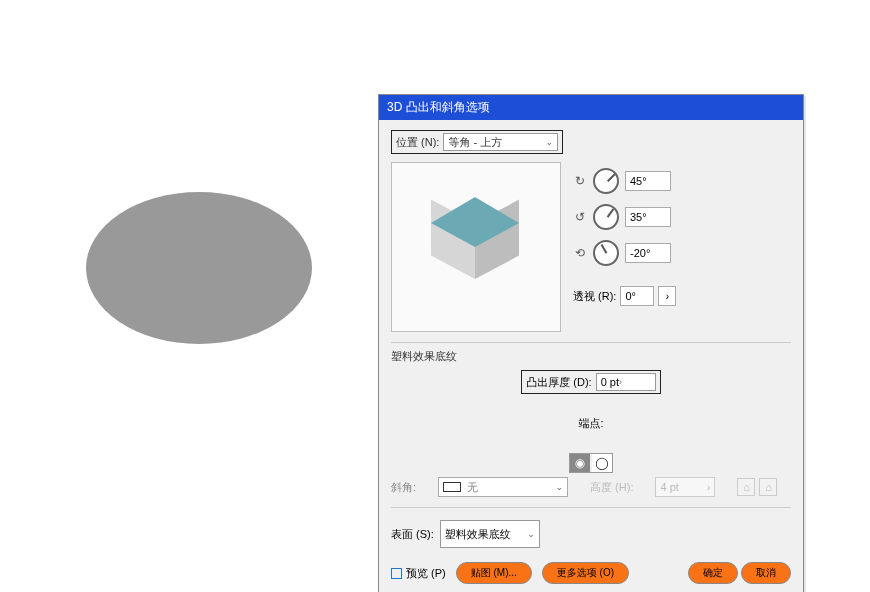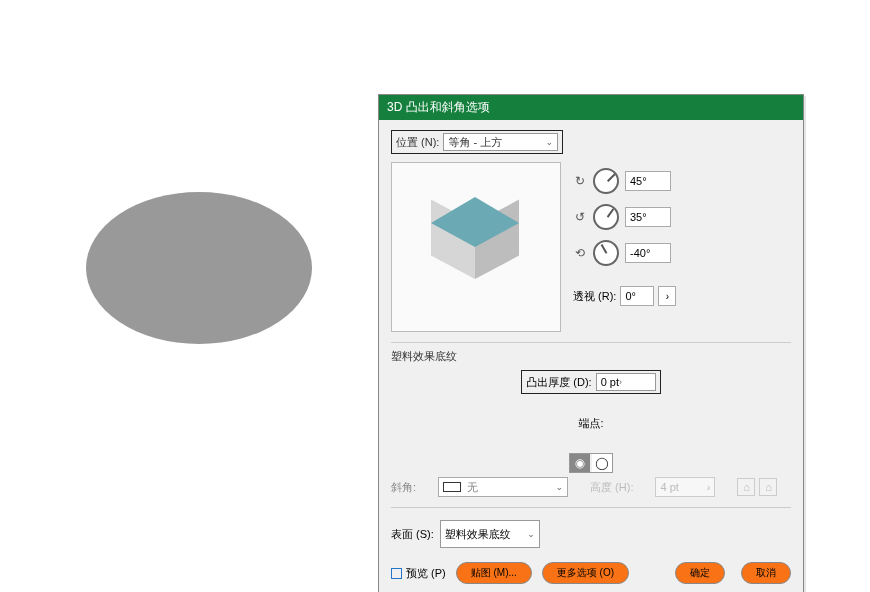--- a/index.html
+++ b/index.html
@@ -1,21 +1,21 @@
 <!DOCTYPE html>
 <html><head>
 <meta charset="utf-8">
 <style>
 * { box-sizing: border-box; margin: 0; padding: 0; font-family: "Microsoft YaHei", sans-serif; }
 body { width: 870px; height: 592px; background: #fff; position: relative; }
 
 .canvas-ellipse { position: absolute; left: 86px; top: 192px; width: 226px; height: 152px; background: #999; border-radius: 50%; }
 
 .dialog { position: absolute; left: 378px; top: 94px; width: 426px; background: #f0f0f0; border: 1px solid #888; box-shadow: 2px 2px 0 rgba(0,0,0,0.1); }
-.dialog-title { background: #15803d; color: #fff; font-size: 12px; padding: 4px 8px; }
+.dialog-title { background: #1d4ed8; color: #fff; font-size: 12px; padding: 4px 8px; }
 .dialog-body { padding: 10px 12px 8px 12px; }
 
 .row { display: flex; align-items: center; gap: 4px; font-size: 11px; color: #333; }
 .label { font-size: 11px; }
 
 .position-row { border: 1px solid #222; padding: 2px 4px; width: 172px; }
 .position-select { display: flex; align-items: center; justify-content: space-between; border: 1px solid #999; background: #fff; padding: 1px 4px; flex: 1; height: 18px; }
 .position-select .chev { font-size: 9px; color: #666; }
 
 .preview-rotation { display: flex; gap: 12px; margin-top: 8px; }
@@ -55,21 +55,21 @@
 .bevel-icons span { width: 18px; height: 18px; border: 1px solid #ccc; background: #f2f2f2; display: flex; align-items: center; justify-content: center; color: #bbb; font-size: 11px; }
 
 .surface-row { display: flex; align-items: center; gap: 6px; margin-top: 12px; font-size: 11px; }
 .surface-select { display: flex; align-items: center; justify-content: space-between; border: 1px solid #999; background: #fff; height: 28px; width: 100px; padding: 0 4px; font-size: 11px; }
 .surface-select .chev { font-size: 9px; color: #666; }
 
 .button-row { display: flex; align-items: center; gap: 10px; margin-top: 14px; }
 .preview-check { display: flex; align-items: center; gap: 4px; font-size: 11px; }
 .preview-check .box { width: 11px; height: 11px; border: 1px solid #2277cc; }
 .btn { border: 1px solid #888; background: #f97316; border-radius: 12px; padding: 3px 14px; font-size: 10px; cursor: pointer; }
-.btn-group { display: flex; gap: 16px; margin-left: auto; }
+.btn-group { display: flex; gap: 3px; margin-left: auto; }
 
 
 .cube { position: relative; width: 90px; height: 100px; }
 .face { position: absolute; }
 .face.top { width: 0; height: 0; border-left: 44px solid transparent; border-right: 44px solid transparent; border-bottom: 26px solid #6ba9b5; top: 0; left: 0; }
 .face.top2 { width: 0; height: 0; border-left: 44px solid transparent; border-right: 44px solid transparent; border-top: 24px solid #6ba9b5; top: 26px; left: 0; }
 .face.left { width: 44px; height: 56px; background: #d6d6d6; top: 26px; left: 0; transform: skewY(28deg); transform-origin: top right; }
 .face.right { width: 44px; height: 56px; background: #bdbdbd; top: 26px; left: 44px; transform: skewY(-28deg); transform-origin: top left; }
 </style>
 </head>
@@ -105,21 +105,21 @@
           <div class="value-box">45°</div>
         </div>
         <div class="rot-row">
           <span class="rot-icon">↺</span>
           <div class="dial d35"></div>
           <div class="value-box">35°</div>
         </div>
         <div class="rot-row">
           <span class="rot-icon">⟲</span>
           <div class="dial dm30"></div>
-          <div class="value-box">-40°</div>
+          <div class="value-box">-20°</div>
         </div>
         <div class="persp-row">
           <span>透视 (R):</span>
           <div class="persp-box">0°</div>
           <div class="step-btn">›</div>
         </div>
       </div>
     </div>
 
     <hr class="sep">

